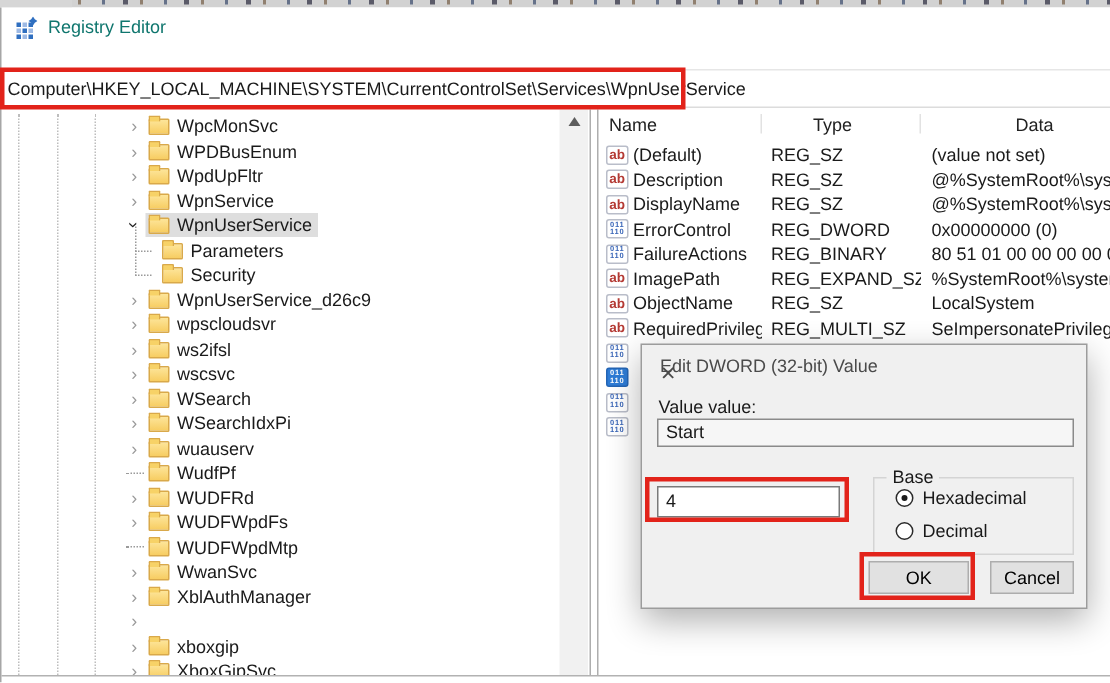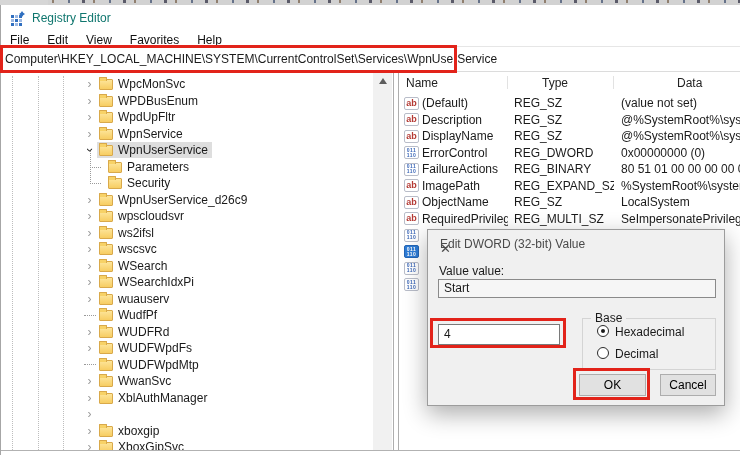--- a/index.html
+++ b/index.html
@@ -78,21 +78,21 @@
   .dtitle span { position:absolute; left:12px; line-height:28px; color:#4a4a4a; }
   .dclose { position:absolute; right:9px; top:5px; font-size:13px; color:#5f5f5f; cursor:default; }
   .dlabel1 { position:absolute; left:11px; top:34px; }
   .namebox { position:absolute; left:10px; top:49px; width:278px; height:19px; background:#f6f6f6;
     border:1px solid #8a8a8a; line-height:17px; padding-left:5px; }
   .dlabel2 { position:absolute; left:11px; top:80px;margin-top:16px; }
   .datainput { position:absolute; left:10px; top:94px; width:122px; height:21px; background:#fff;
     border:1px solid #7a7a7a; line-height:19px; padding-left:5px; }
   .groupbox { position:absolute; left:154px; top:88px; width:134px; height:52px; border:1px solid #d4d4d4; }
   .grouplabel { position:absolute; left:8px; top:-8px; background:#f0f0f0; padding:0 4px; }
-  .radio-row { position:absolute; left:14px; display:flex; gap:6px; }
+  .radio-row { position:absolute; left:14px; display:flex; align-items:center; gap:6px; }
   .radio-row.r0 { top:6px; } .radio-row.r1 { top:28px; }
   .radio { width:12px; height:12px; border:1px solid #2b2b2b; border-radius:50%; position:relative; background:#fff; }
   .radio.checked::after { content:""; position:absolute; left:3px; top:3px; width:4px; height:4px; border-radius:50%; background:#1a1a1a; }
   .btn { position:absolute; height:22px; background:#e1e1e1; border:1px solid #adadad; font-family:inherit; font-size:12px; }
   .btn.ok { left:151px; top:144px; width:67px; }
   .btn.cancel { left:232px; top:144px; width:56px; }
 
   
   .ann { position:absolute; border:3px solid var(--ann,#e2231a); pointer-events:none; z-index:30; }
   .ann-addr { left:0; top:45px; width:457px; height:28px; }
@@ -117,27 +117,20 @@
         <rect x="5" y="8" width="3" height="3" fill="#2f6fc0"></rect>
           <rect x="9" y="8" width="3" height="3" fill="#9db9e4"></rect>
         <rect x="1" y="12" width="3" height="3" fill="#2f6fc0"></rect>
           <rect x="5" y="12" width="3" height="3" fill="#9db9e4"></rect>
         <rect x="9" y="12" width="3" height="3" fill="#2f6fc0"></rect>
         <path d="M12 0 l1.2 1.8 L15 3 l-1.8 1.2 L12 6 l-1.2-1.8 L9 3 l1.8-1.2 Z" fill="#2f6fc0"></path>
       </svg>
       <span class="win-title">Registry Editor</span>
     </div>
 
-    <div class="menubar">
-        <div class="mitem">File</div>
-        <div class="mitem">Edit</div>
-        <div class="mitem">View</div>
-        <div class="mitem">Favorites</div>
-        <div class="mitem">Help</div>
-      </div>
 
     <div class="addressbar">Computer\HKEY_LOCAL_MACHINE\SYSTEM\CurrentControlSet\Services\WpnUserService</div>
 
     <div class="tree">
       <div class="guide" style="left:10px"></div>
       <div class="guide" style="left:36px"></div>
       <div class="guide" style="left:61px"></div>
     <div class="trow collapsed">
           <span class="exp">›</span>
           <span class="hl">

